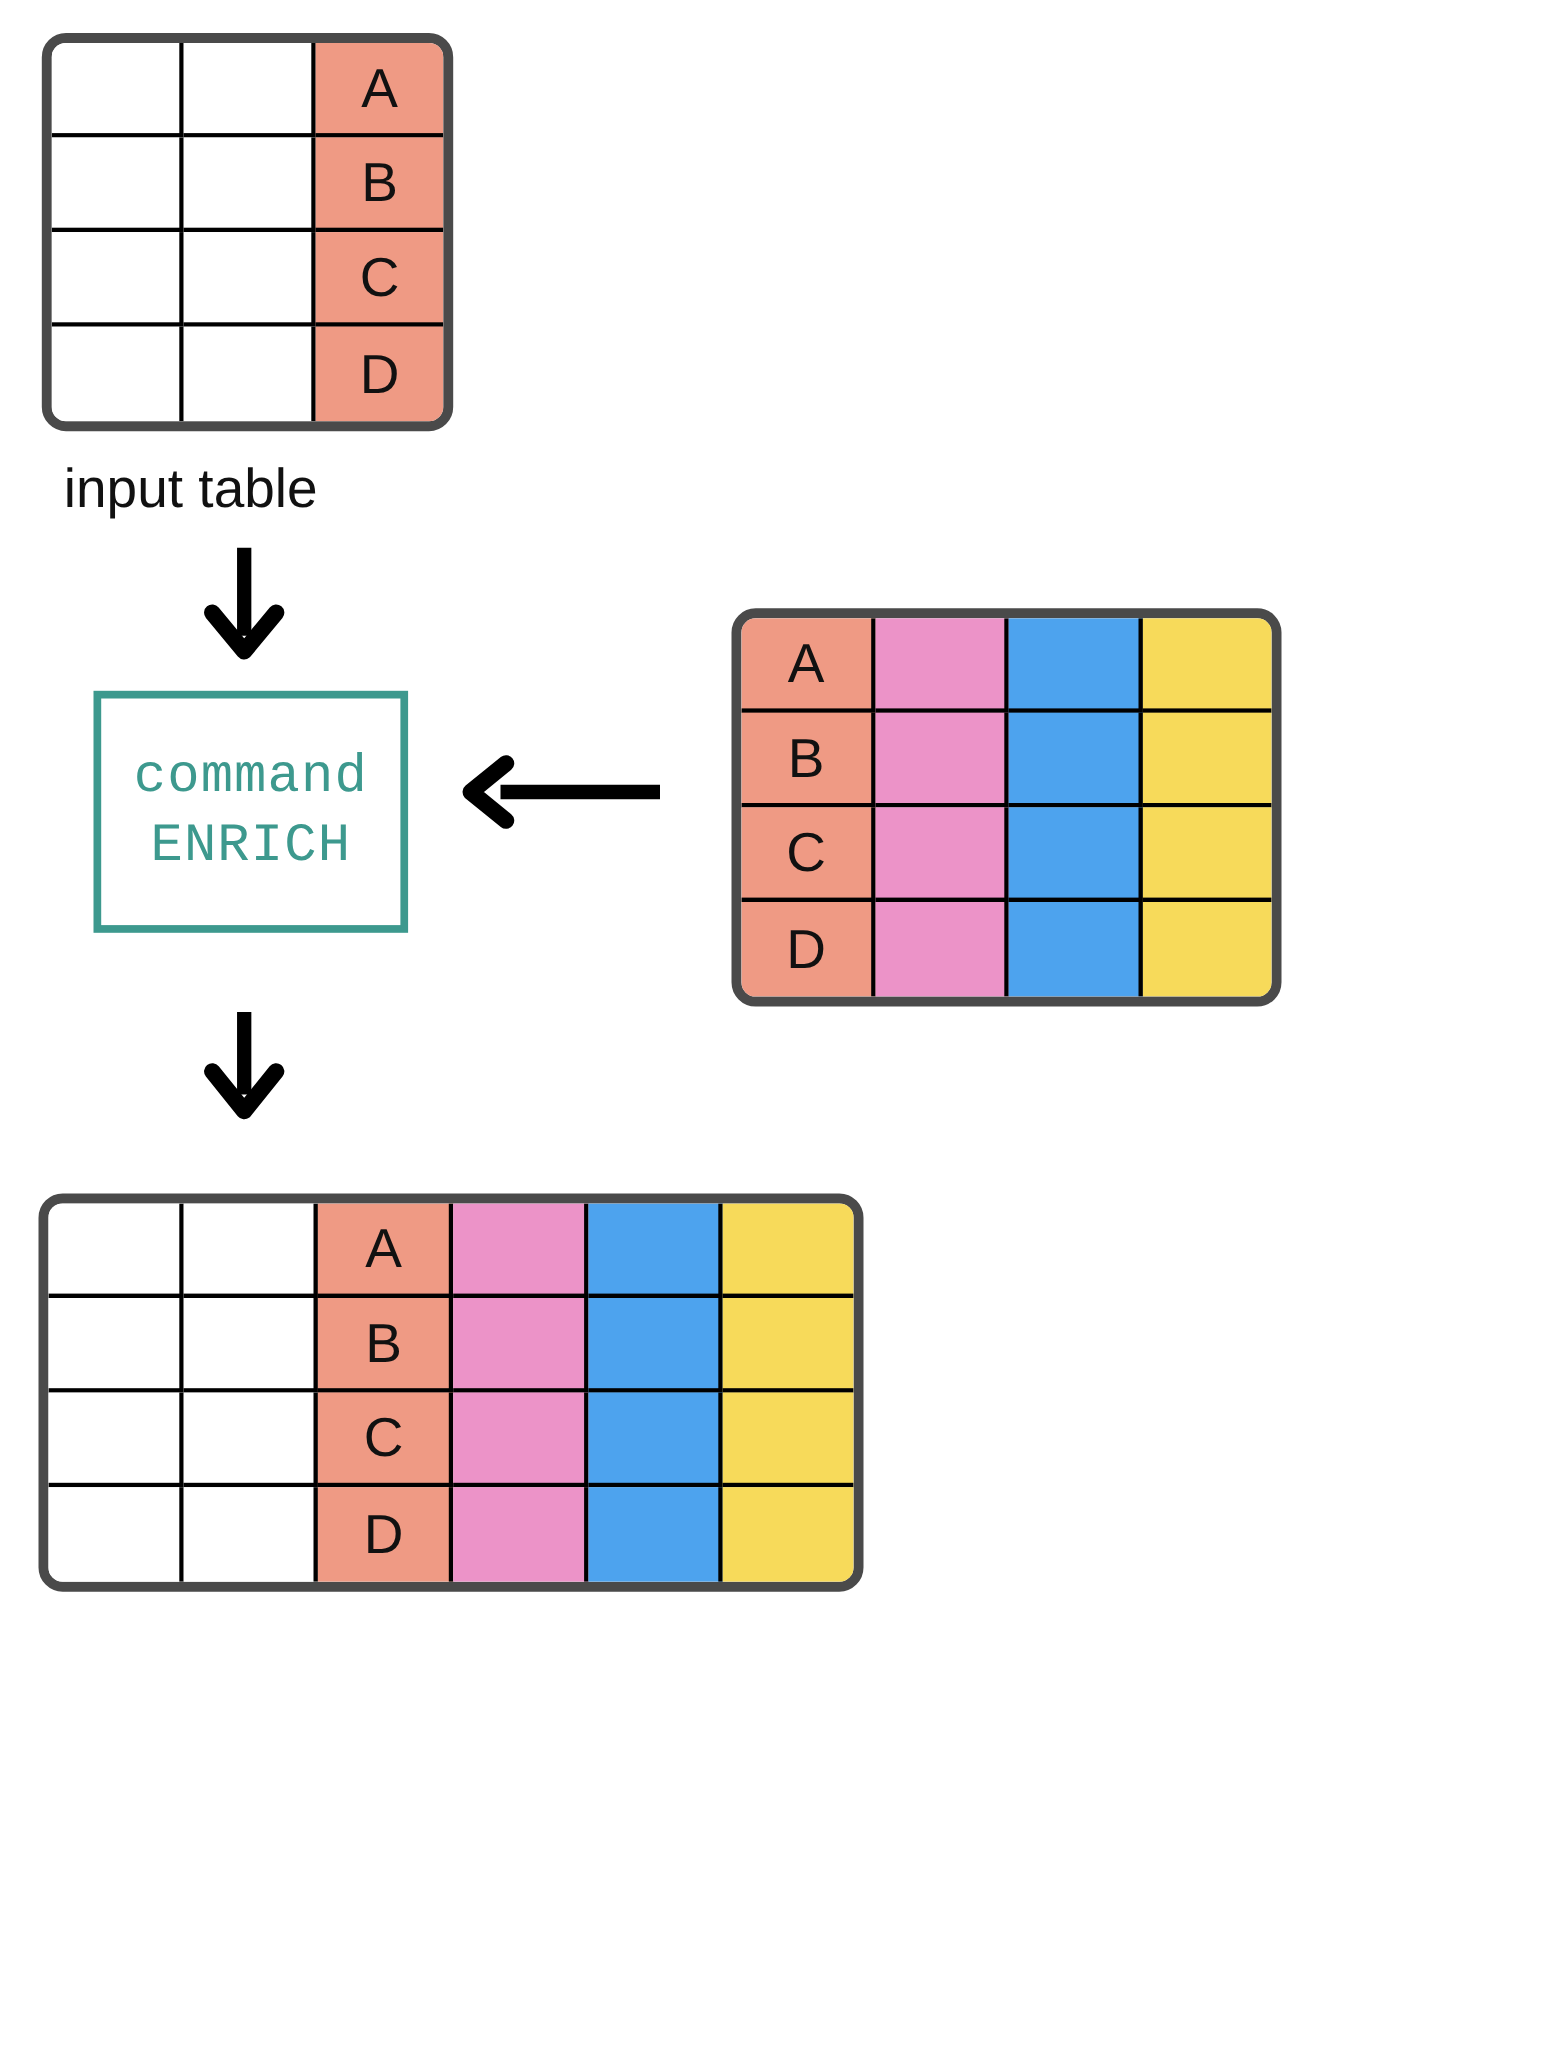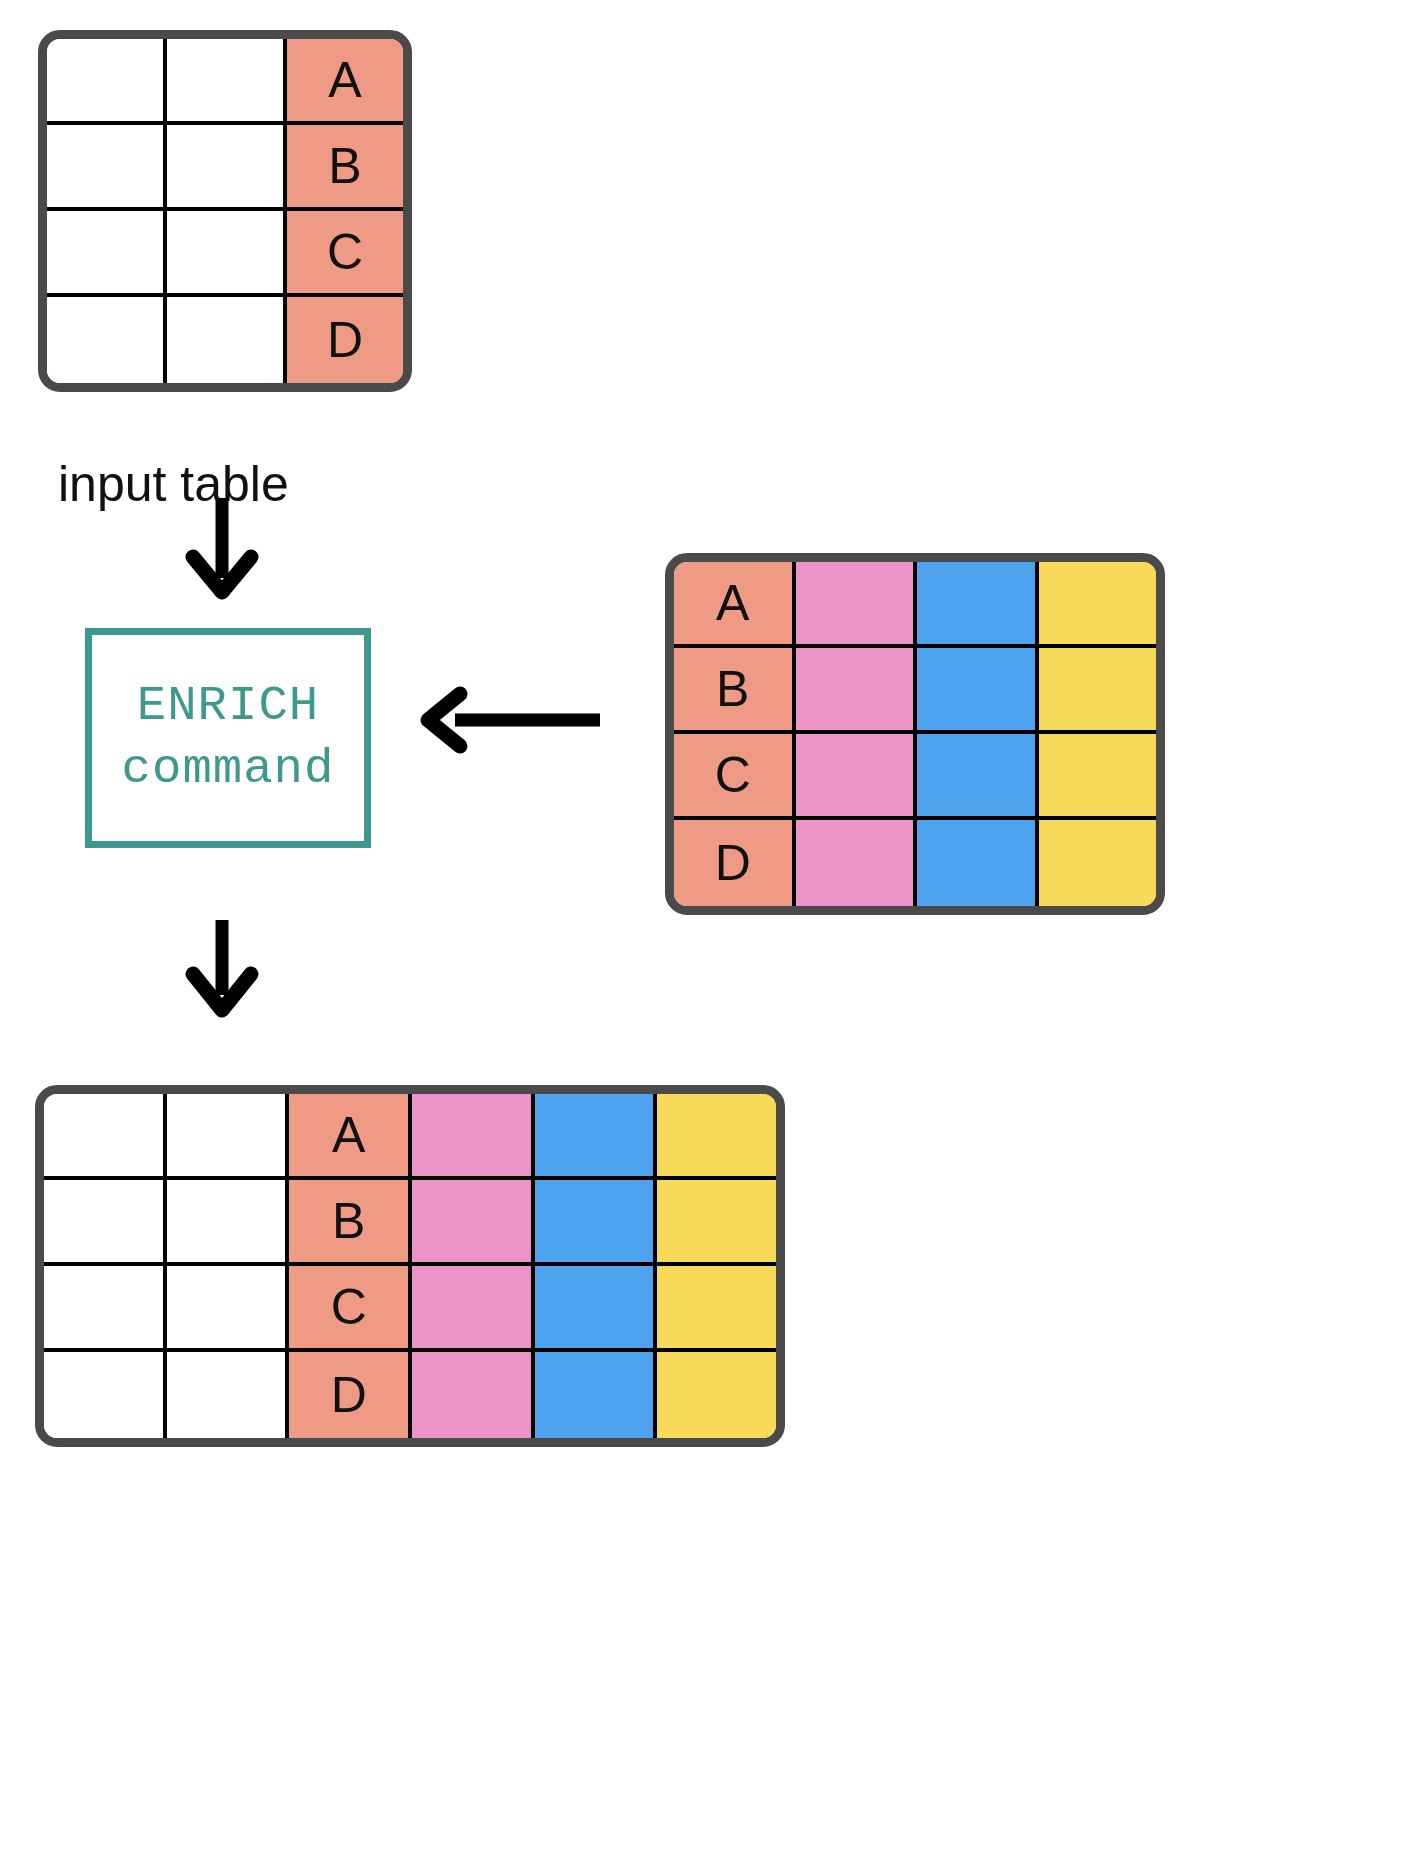--- a/index.html
+++ b/index.html
@@ -113,25 +113,25 @@
         <div class="cell" style="background: rgb(255, 255, 255);"></div>
         <div class="cell" style="background: rgb(239, 154, 132);">C</div>
       </div>
       <div class="row">
         <div class="cell" style="background: rgb(255, 255, 255);"></div>
         <div class="cell" style="background: rgb(255, 255, 255);"></div>
         <div class="cell" style="background: rgb(239, 154, 132);">D</div>
       </div>
     </div>
 
-  <div class="label" id="input-table-label" style="left:58px; top:415px;margin-top:40px;">input table</div>
+  <div class="label" id="input-table-label" style="left:58px; top:415px;">input table</div>
 
   <div class="cmd-box" style="left:85px; top:628px; width:286px; height:220px;">
+    <div class="cmd-line">command</div>
     <div class="cmd-line">ENRICH</div>
-    <div class="cmd-line">command</div>
   </div>
 
   <div class="tbl" id="enrich-index" style="left:665px; top:553px; width:500px; height:362px;">
       <div class="row">
         <div class="cell" style="background: rgb(239, 154, 132);">A</div>
         <div class="cell" style="background: rgb(236, 147, 200);"></div>
         <div class="cell" style="background: rgb(77, 163, 238);"></div>
         <div class="cell" style="background: rgb(247, 218, 90);"></div>
       </div>
       <div class="row">

